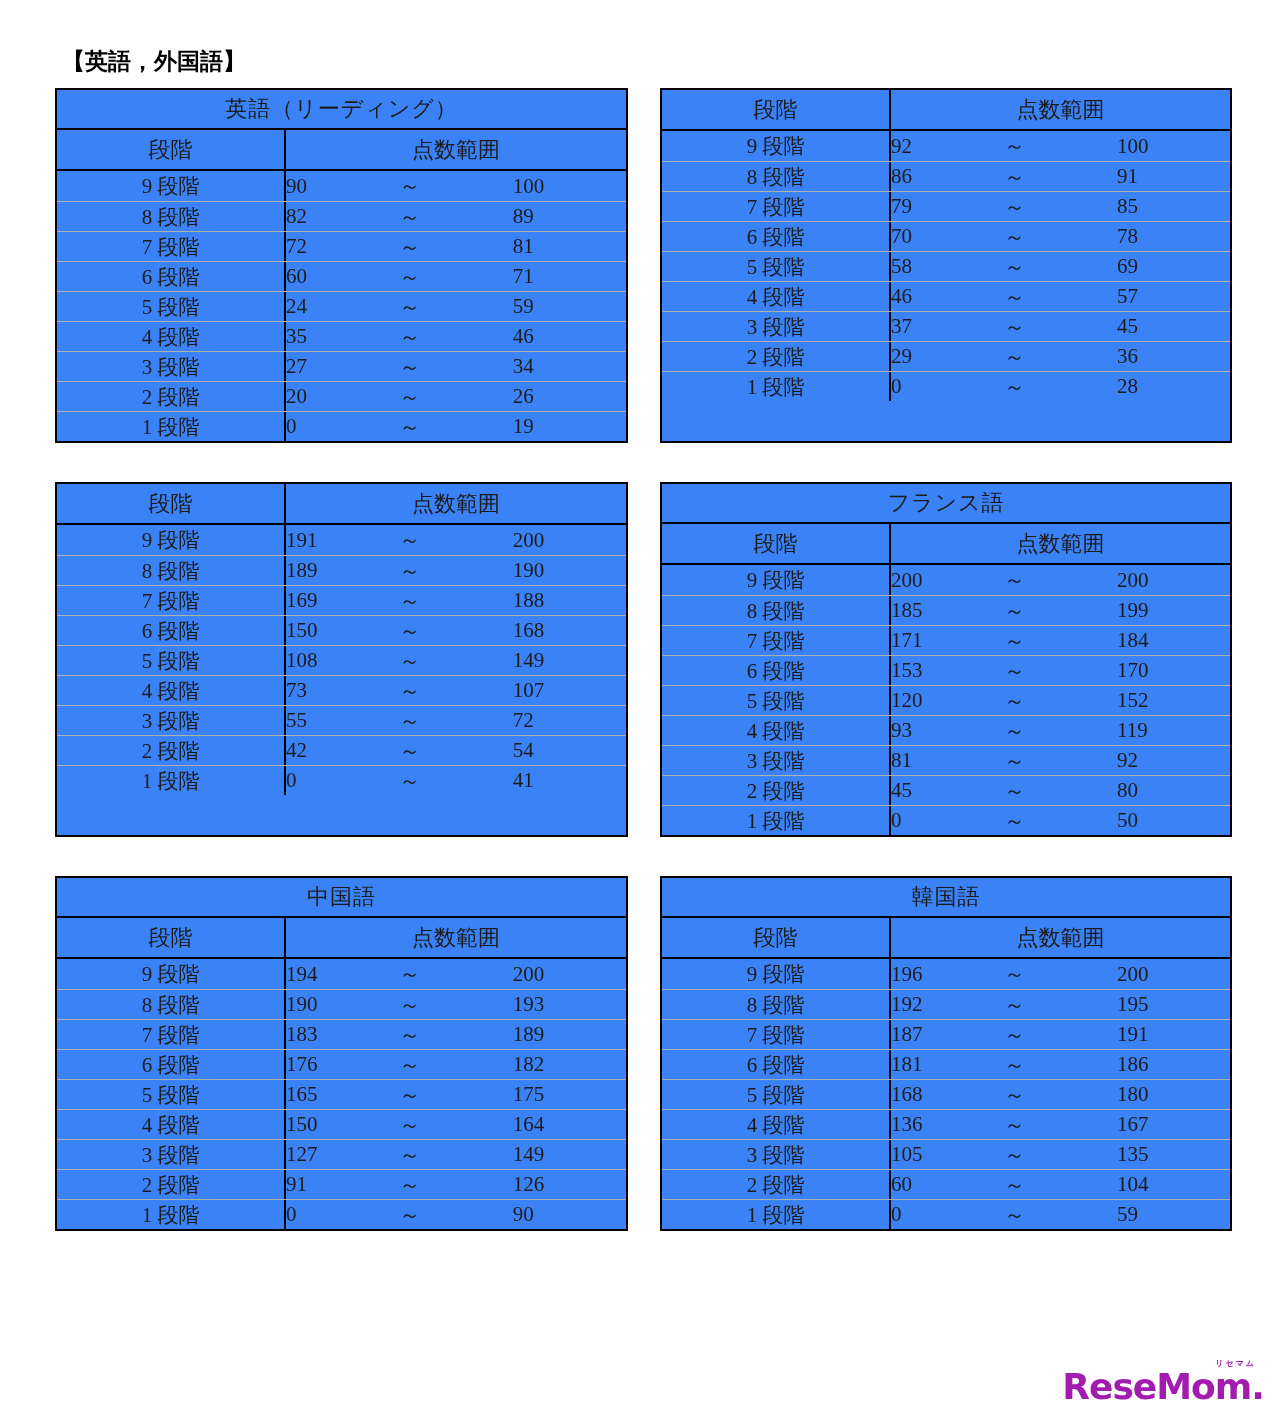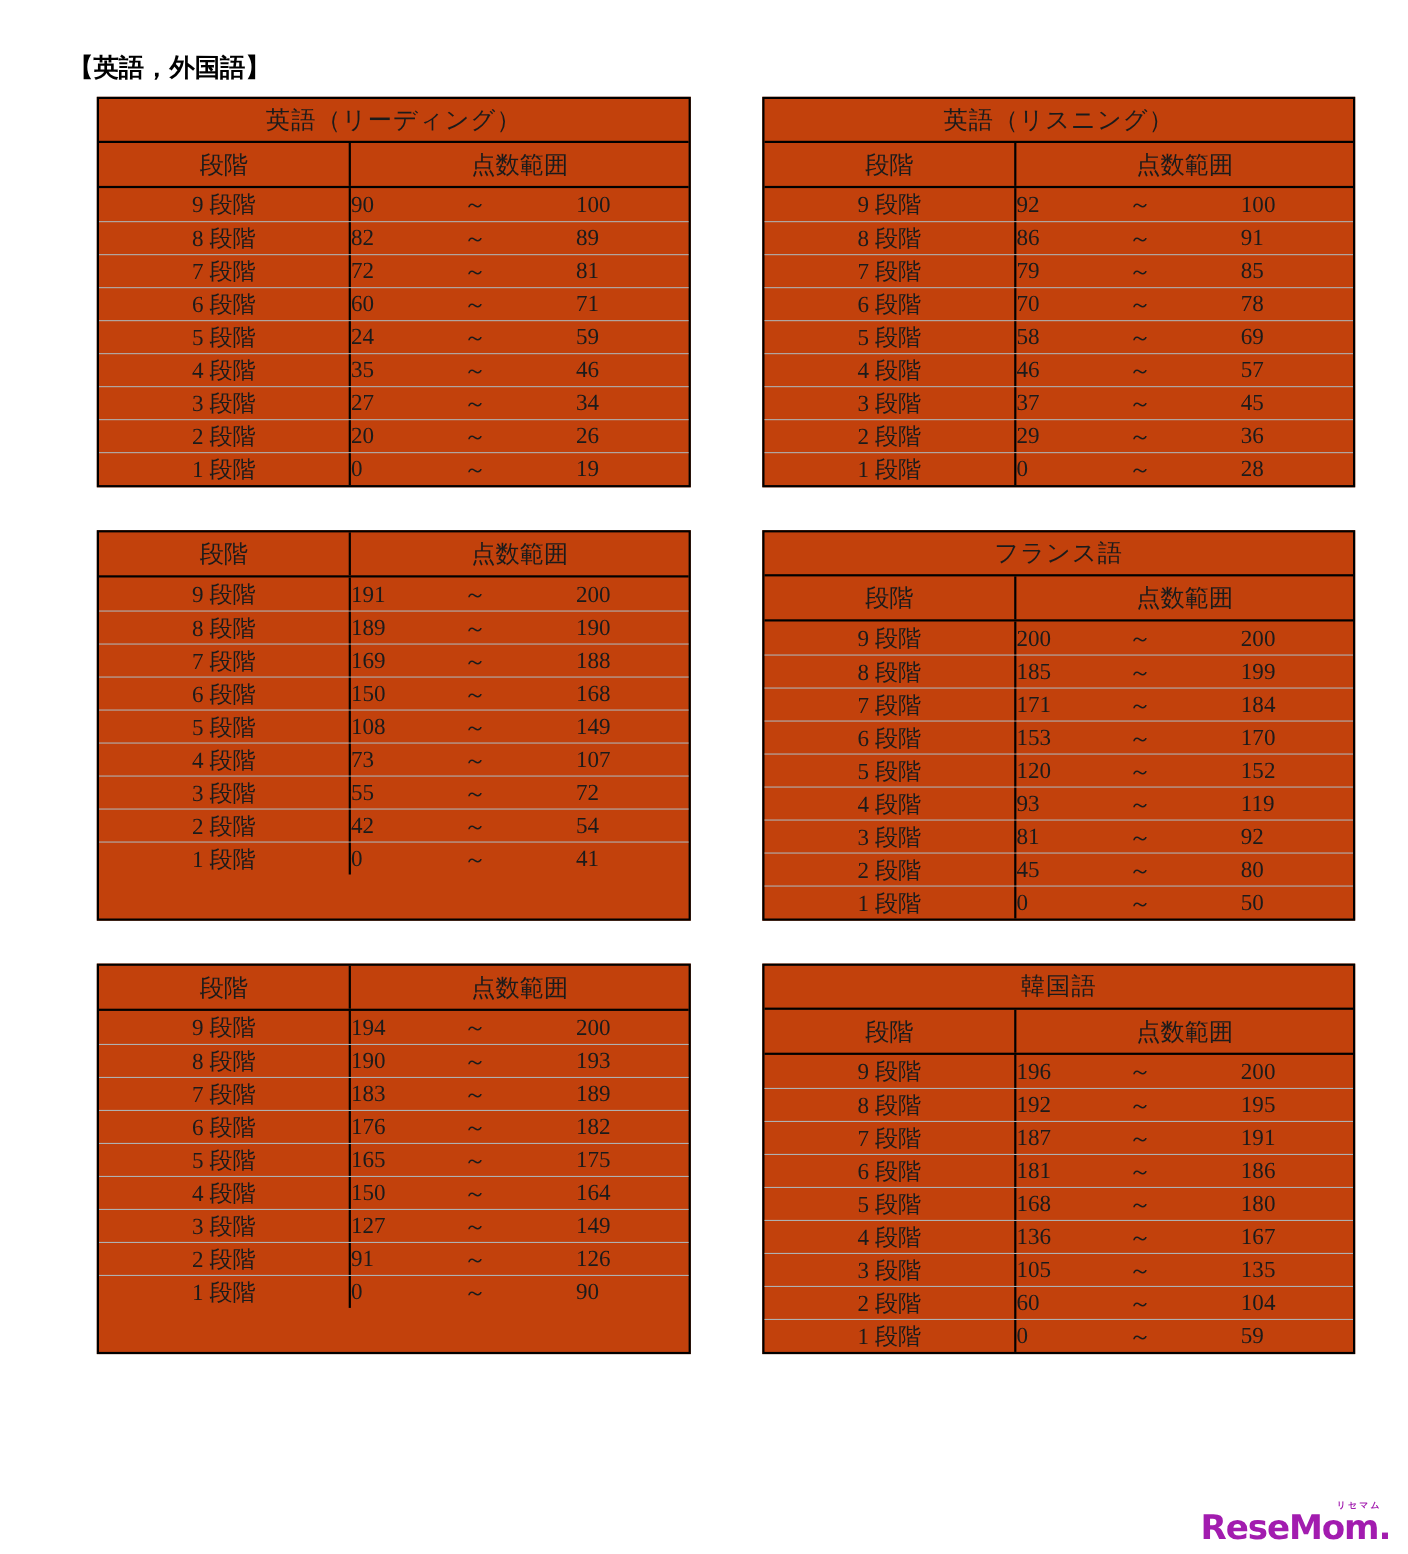--- a/index.html
+++ b/index.html
@@ -18,21 +18,21 @@
   }
 
   .tables-grid {
     position:absolute; left:55px; top:88px;
     display:grid;
     grid-template-columns:573px 572px;
     column-gap:32px;
     row-gap:39px;
   }
 
-  .lang-table { border:2px solid #000; background:#c2410c;margin-left:33px; }
+  .lang-table { border:2px solid #000; background:#3b82f6; }
 
   .table-title {
     height:40px; display:flex; align-items:center; justify-content:center;
     font-size:22px; letter-spacing:1px;
     border-bottom:2px solid #000;
   }
 
   .table-header { display:flex; height:41px; border-bottom:2px solid #000; }
 
   .col-level {
@@ -55,21 +55,21 @@
 
   .watermark {
     position:absolute; right:16px; bottom:6px;
     color:#97969c; text-align:right;
     font-family:"DejaVu Sans","Liberation Sans",sans-serif;
   }
   .wm-ruby {
     display:block; font-size:8px; font-weight:bold; letter-spacing:2px;
     margin-right:8px; margin-bottom:-3px; text-align:right;
   }
-  .wm-text { font-size:31px; font-weight:bold; letter-spacing:-1px; }
+  .wm-text { font-size:36px; font-weight:bold; letter-spacing:-1px; }
 </style>
 </head>
 <body>
 
 <div class="page">
 
   <div class="section-title">【英語，外国語】</div>
 
   <div class="tables-grid">
   <div class="lang-table">
@@ -156,21 +156,20 @@
     <div class="range-cells">
       <span class="range-min">0</span>
       <span class="range-tilde">～</span>
       <span class="range-max">19</span>
     </div>
   </div>
 </div>
   </div>
 
   <div class="lang-table">
-    <div class="table-title">英語（リスニング）</div>
     <div class="table-header">
       <div class="col-level">段階</div>
       <div class="col-range">点数範囲</div>
     </div>
     <div class="table-body">
   <div class="data-row">
     <div class="col-level cell-level">9 段階</div>
     <div class="range-cells">
       <span class="range-min">92</span>
       <span class="range-tilde">～</span>
@@ -425,20 +424,21 @@
     <div class="range-cells">
       <span class="range-min">0</span>
       <span class="range-tilde">～</span>
       <span class="range-max">50</span>
     </div>
   </div>
 </div>
   </div>
 
   <div class="lang-table">
+    <div class="table-title">中国語</div>
     <div class="table-header">
       <div class="col-level">段階</div>
       <div class="col-range">点数範囲</div>
     </div>
     <div class="table-body">
   <div class="data-row">
     <div class="col-level cell-level">9 段階</div>
     <div class="range-cells">
       <span class="range-min">194</span>
       <span class="range-tilde">～</span>

